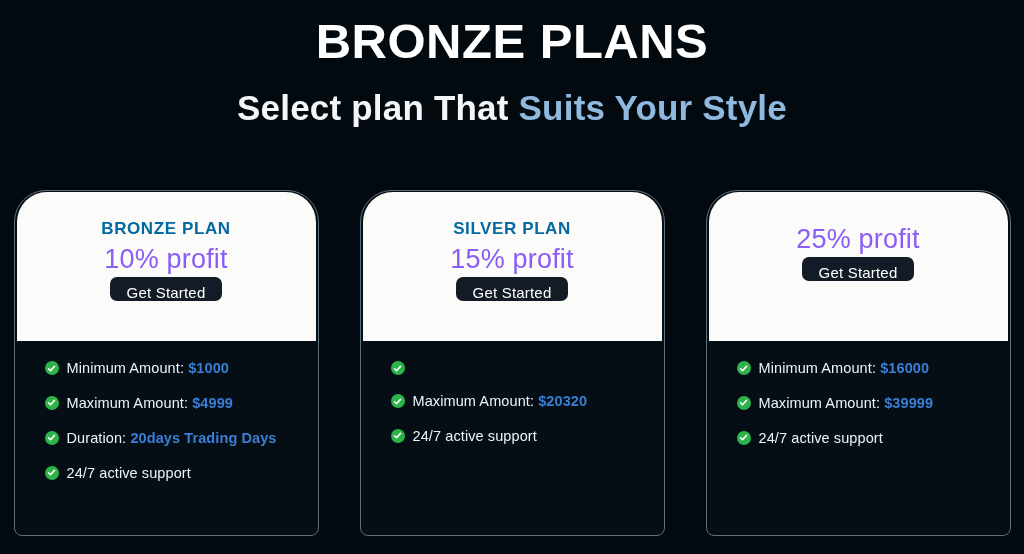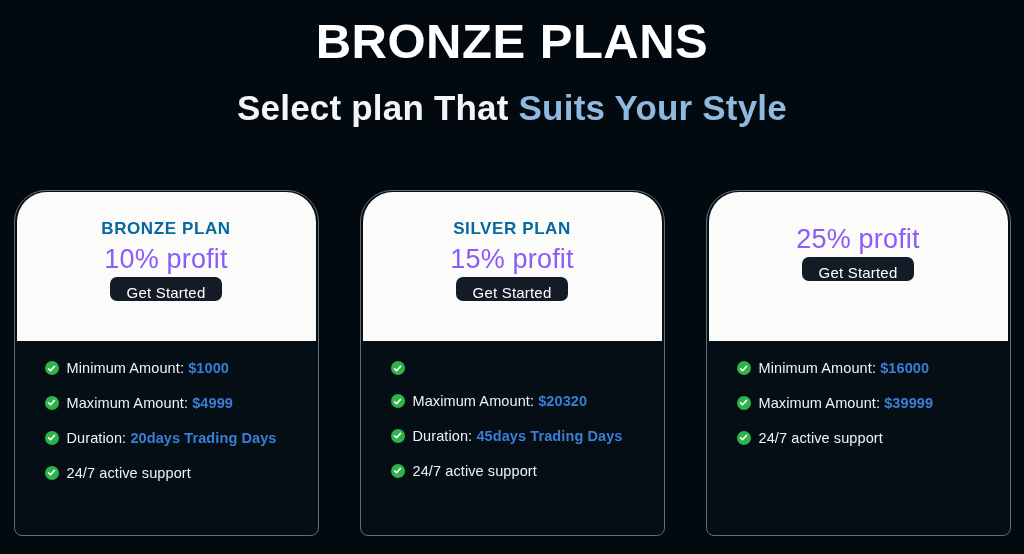--- a/index.html
+++ b/index.html
@@ -239,28 +239,20 @@
             </svg>
           </span>
           <span class="feature-text"><span>Maximum Amount: </span><span class="val">$20320</span></span>
         </div>
         <div class="feature-row">
           <span class="check-icon">
             <svg width="9" height="9" viewBox="0 0 12 12">
               <path d="M2 6.3 L4.7 9 L10 3.2" fill="none" stroke="#ffffff" stroke-width="2.1" stroke-linecap="round" stroke-linejoin="round"></path>
             </svg>
           </span>
-          <span class="feature-text"><span>Duration: </span><span class="val">45days Trading Days</span></span>
-        </div>
-        <div class="feature-row">
-          <span class="check-icon">
-            <svg width="9" height="9" viewBox="0 0 12 12">
-              <path d="M2 6.3 L4.7 9 L10 3.2" fill="none" stroke="#ffffff" stroke-width="2.1" stroke-linecap="round" stroke-linejoin="round"></path>
-            </svg>
-          </span>
           <span class="feature-text"><span>24/7 active support</span></span>
         </div>
       </div>
   </div>
     <div class="plan-card">
     <div class="plan-body"></div>
     <div class="plan-head">
       <div class="plan-profit">25% profit</div>
       <button class="plan-cta">Get Started</button>
     </div>

